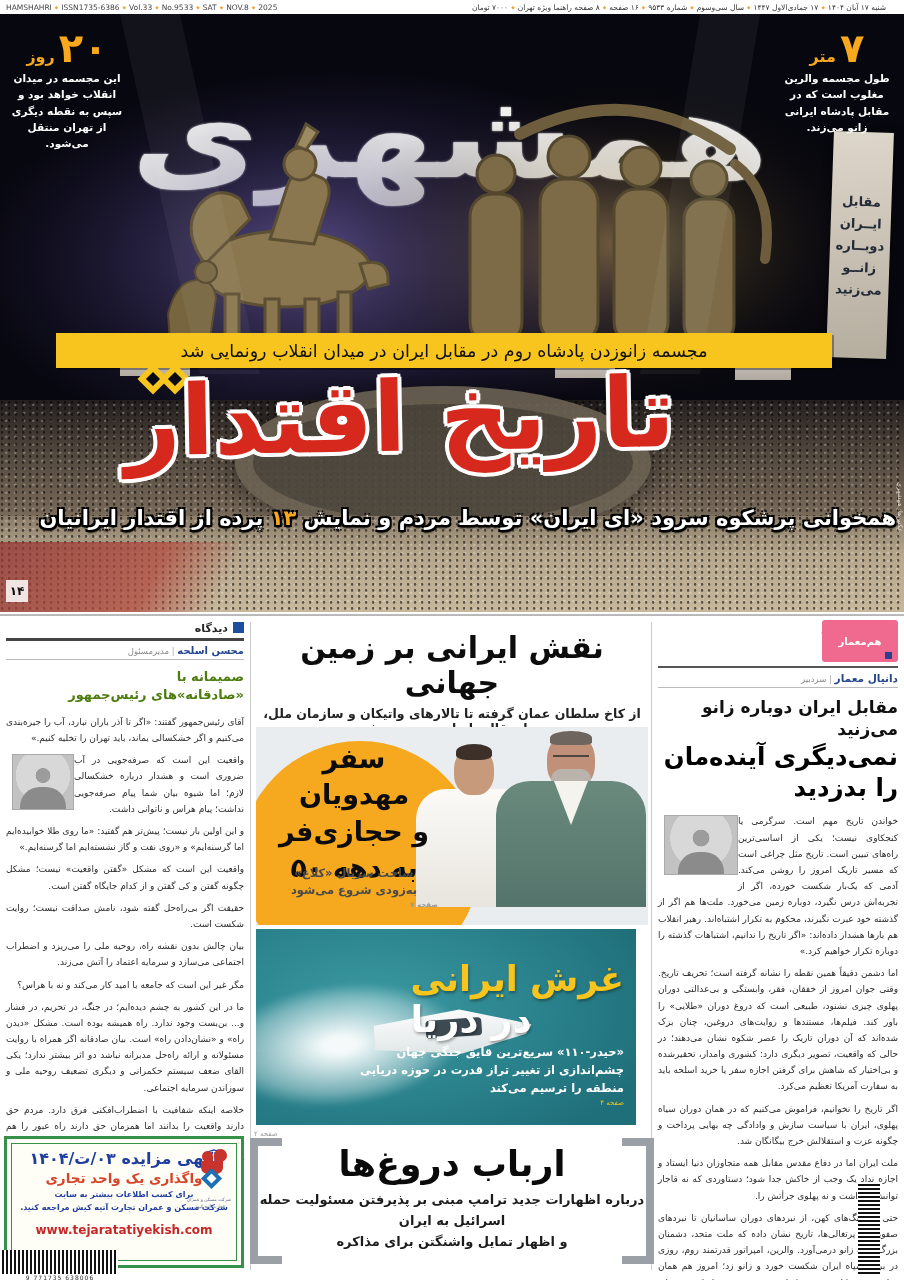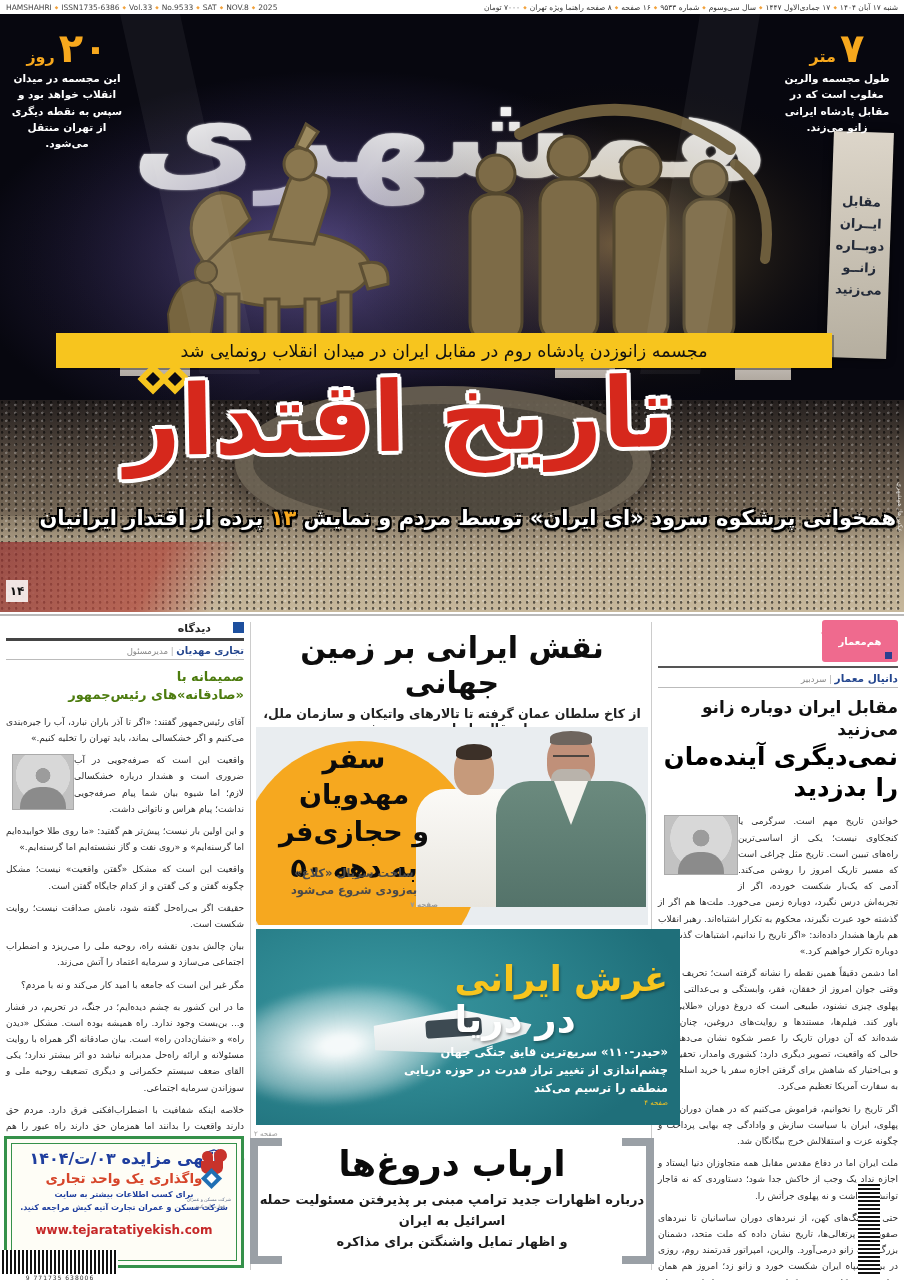--- a/index.html
+++ b/index.html
@@ -1,19 +1,19 @@
 <!DOCTYPE html>
 <html lang="fa"><head>
 <meta charset="utf-8">
 <style>
   html,body{margin:0;padding:0;background:#e8e8e8}
   .page{position:relative;width:904px;height:1280px;background:#fff;overflow:hidden;
         font-family:"DejaVu Sans",sans-serif;margin:0 auto}
   
-  .topstrip{position:absolute;top:0;left:0;right:0;height:14px;display:flex;
+  .topstrip{position:absolute;top:0;left:0;right:12px;height:14px;display:flex;
     justify-content:space-between;align-items:center;padding:0 6px;font-size:7.5px;color:#444}
   .topstrip .fa{direction:rtl;color:#333}
   .tseg+.tseg::before{content:"◆";color:#f2a23c;font-size:4.5px;margin:0 3px;vertical-align:1px}
   
   .photo{position:absolute;top:14px;left:0;width:904px;height:598px;background:
      radial-gradient(ellipse 500px 260px at 38% 42%,#3c3358 0%,#1b1730 45%,#07070f 75%),#06060d;overflow:hidden}
   .masthead{position:absolute;top:-26px;left:60px;width:780px;text-align:center;color:#fff;
      font-size:118px;font-weight:bold;transform:scaleX(1.18);transform-origin:center;
      direction:rtl;white-space:nowrap;text-shadow:0 0 2px #fff}
   .badge{position:absolute;width:122px;direction:rtl;text-align:center;color:#fff;z-index:6}
@@ -103,21 +103,21 @@
   .man1 .head{width:40px;height:48px;background:#c69a7b}
   .man1 .head::before{content:"";position:absolute;top:-3px;left:2px;right:2px;height:16px;border-radius:50% 50% 30% 30%;background:#3c3028}
   .man1 .torso{width:116px;height:118px;margin-top:-6px;background:linear-gradient(#fbfaf7,#e8e5de);border-radius:30px 30px 0 0}
   .man2{right:2px;width:150px;height:192px}
   .man2 .head{width:48px;height:56px;background:#c09079}
   .man2 .head::before{content:"";position:absolute;top:-2px;left:3px;right:3px;height:14px;border-radius:50% 50% 20% 20%;background:#6e655e}
   .man2 .head::after{content:"";position:absolute;bottom:-4px;left:4px;right:4px;height:24px;border-radius:10px 10px 40% 40%;background:#b9b3ab}
   .man2 .glass{position:absolute;top:22px;left:6px;right:6px;height:8px;border-top:2px solid #4c4540}
   .man2 .torso{width:150px;height:126px;margin-top:-8px;background:linear-gradient(#6b8a7e,#54736a);border-radius:34px 34px 0 0;position:relative}
   .man2 .torso::before{content:"";position:absolute;left:58px;top:0;width:34px;height:44px;background:#f5f3ee;clip-path:polygon(0 0,100% 0,50% 100%)}
-  .card-boat{position:absolute;left:256px;top:929px;width:424px;height:196px;overflow:hidden;direction:rtl;
+  .card-boat{position:absolute;left:256px;top:929px;width:380px;height:196px;overflow:hidden;direction:rtl;
      background:radial-gradient(ellipse 300px 160px at 30% 40%,#3a99a2,#2b838d 55%,#1f6f7a)}
   .wake{position:absolute;left:-36px;top:56px;width:240px;height:120px;transform:rotate(-6deg);
      background:radial-gradient(ellipse,rgba(255,255,255,.95) 10%,rgba(255,255,255,.35) 55%,transparent 72%);filter:blur(2px)}
   .hull{position:absolute;left:118px;top:74px;width:158px;height:58px;transform:rotate(-4deg);
      background:linear-gradient(#ffffff,#d9e1e2);clip-path:polygon(0 30%,55% 12%,100% 46%,96% 62%,55% 88%,0 72%)}
   .hull::after{content:"";position:absolute;left:52px;top:16px;width:56px;height:18px;background:#3d4a52;border-radius:4px}
   .boathead{position:absolute;right:12px;top:30px;text-align:left;direction:rtl;z-index:3}
   .boathead .y{font-size:35px;font-weight:bold;color:#f7c51e;line-height:1.15;
      text-shadow:1px 2px 3px rgba(0,0,0,.35)}
   .boathead .w{font-size:37px;font-weight:bold;color:#fff;line-height:1.15;text-shadow:1px 2px 3px rgba(0,0,0,.35)}
@@ -126,21 +126,21 @@
   .boatcap .pref{font-size:7px;color:#f7c51e;font-weight:normal}
   .liars{position:absolute;left:250px;top:1134px;width:404px;height:134px;direction:rtl;text-align:center}
   .brk{position:absolute;top:4px;bottom:4px;width:24px}
   .brk.l{left:0;border-left:8px solid #9aa0a6;border-top:8px solid #9aa0a6;border-bottom:8px solid #9aa0a6}
   .brk.r{right:0;border-right:8px solid #9aa0a6;border-top:8px solid #9aa0a6;border-bottom:8px solid #9aa0a6}
   .liars h2{margin:10px 0 6px;font-size:35px;font-weight:bold;color:#0a0a0a}
   .liars .sub{font-size:13px;color:#1c1c1c;font-weight:bold;line-height:1.6}
   .liars .pref{position:absolute;left:4px;top:-4px;font-size:7px;color:#999}
   
   .colL{position:absolute;left:6px;top:622px;width:238px;direction:rtl}
-  .secline{display:flex;align-items:flex-start;justify-content:flex-start;gap:22px;direction:rtl}
+  .secline{display:flex;align-items:flex-start;justify-content:flex-start;gap:5px;direction:rtl}
   .bluesq{width:11px;height:11px;background:#1d4f9e}
   .secname{font-size:11px;font-weight:bold;color:#222}
   .colL .rule1{height:2.5px;background:#444;margin:3px 0 3px}
   .colL .byline{font-size:10px;padding:1px 0 3px;border-bottom:1px solid #bbb;margin-bottom:8px}
   .colL .hd{font-size:13px;font-weight:bold;color:#4d7c0f;text-align:right;line-height:1.4;margin:0 0 10px}
   .adbox{position:absolute;left:4px;top:1136px;width:234px;height:126px;background:#fefdf6;
      border:3px solid #35914a;outline:1px solid #35914a;outline-offset:-8px;direction:rtl;text-align:center;overflow:hidden}
   .adbox .t1{margin-top:10px;font-size:16px;font-weight:bold;color:#1f3e9e}
   .adbox .t2{font-size:13.5px;font-weight:bold;color:#d6452a;margin-top:2px}
   .adbox .t3{font-size:8px;color:#1f3e9e;font-weight:bold;line-height:1.6;margin-top:3px}
@@ -346,35 +346,35 @@
     </div>
   </div>
 
   <div class="colL">
     <div class="secline">
       <span class="bluesq"></span>
       <span class="secname">دیدگاه</span>
     </div>
     <div class="rule1"></div>
     <div class="byline">
-      <span class="nm">تجاری مهدیان</span><span class="rl">مدیرمسئول</span>
+      <span class="nm">محسن اسلحه</span><span class="rl">مدیرمسئول</span>
     </div>
     <div class="hd">
       <div>صمیمانه با</div>
       <div>«صادقانه»های رئیس‌جمهور</div>
     </div>
     <div>
       <p class="bp">آقای رئیس‌جمهور گفتند: «اگر تا آذر باران نبارد، آب را جیره‌بندی می‌کنیم و اگر خشکسالی بماند، باید تهران را تخلیه کنیم.»</p>
       <div class="portrait portrait2"></div>
       <p class="bp">واقعیت این است که صرفه‌جویی در آب ضروری است و هشدار درباره خشکسالی لازم؛ اما شیوه بیان شما پیام صرفه‌جویی نداشت؛ پیام هراس و ناتوانی داشت.</p>
       <p class="bp">و این اولین بار نیست؛ پیش‌تر هم گفتید: «ما روی طلا خوابیده‌ایم اما گرسنه‌ایم» و «روی نفت و گاز نشسته‌ایم اما گرسنه‌ایم.»</p>
       <p class="bp">واقعیت این است که مشکل «گفتن واقعیت» نیست؛ مشکل چگونه گفتن و کی گفتن و از کدام جایگاه گفتن است.</p>
       <p class="bp">حقیقت اگر بی‌راه‌حل گفته شود، نامش صداقت نیست؛ روایت شکست است.</p>
       <p class="bp">بیان چالش بدون نقشه راه، روحیه ملی را می‌ریزد و اضطراب اجتماعی می‌سازد و سرمایه اعتماد را آتش می‌زند.</p>
-      <p class="bp">مگر غیر این است که جامعه با امید کار می‌کند و نه با مردم؟</p>
+      <p class="bp">مگر غیر این است که جامعه با امید کار می‌کند و نه با هراس؟</p>
       <p class="bp">ما در این کشور به چشم دیده‌ایم؛ در جنگ، در تحریم، در فشار و... بن‌بست وجود ندارد. راه همیشه بوده است. مشکل «دیدن راه» و «نشان‌دادن راه» است. بیان صادقانه اگر همراه با روایت مسئولانه و ارائه راه‌حل مدبرانه نباشد دو اثر بیشتر ندارد؛ یکی القای ضعف سیستم حکمرانی و دیگری تضعیف روحیه ملی و سوزاندن سرمایه اجتماعی.</p>
       <p class="bp">خلاصه اینکه شفافیت با اضطراب‌افکنی فرق دارد. مردم حق دارند واقعیت را بدانند اما همزمان حق دارند راه عبور را هم بشنوند.</p>
       <p class="bp">آقای رئیس‌جمهور! صادقانه‌ترین کار، نشان‌دادن راه عبور است؛ مردم از مسئولان فقط هشدار نمی‌خواهند، میدان و راه می‌خواهند.</p>
     </div>
   </div>
 
   <div class="adbox">
     <div class="adlogo">
       <span class="p1"></span>
         <span class="p2"></span>

